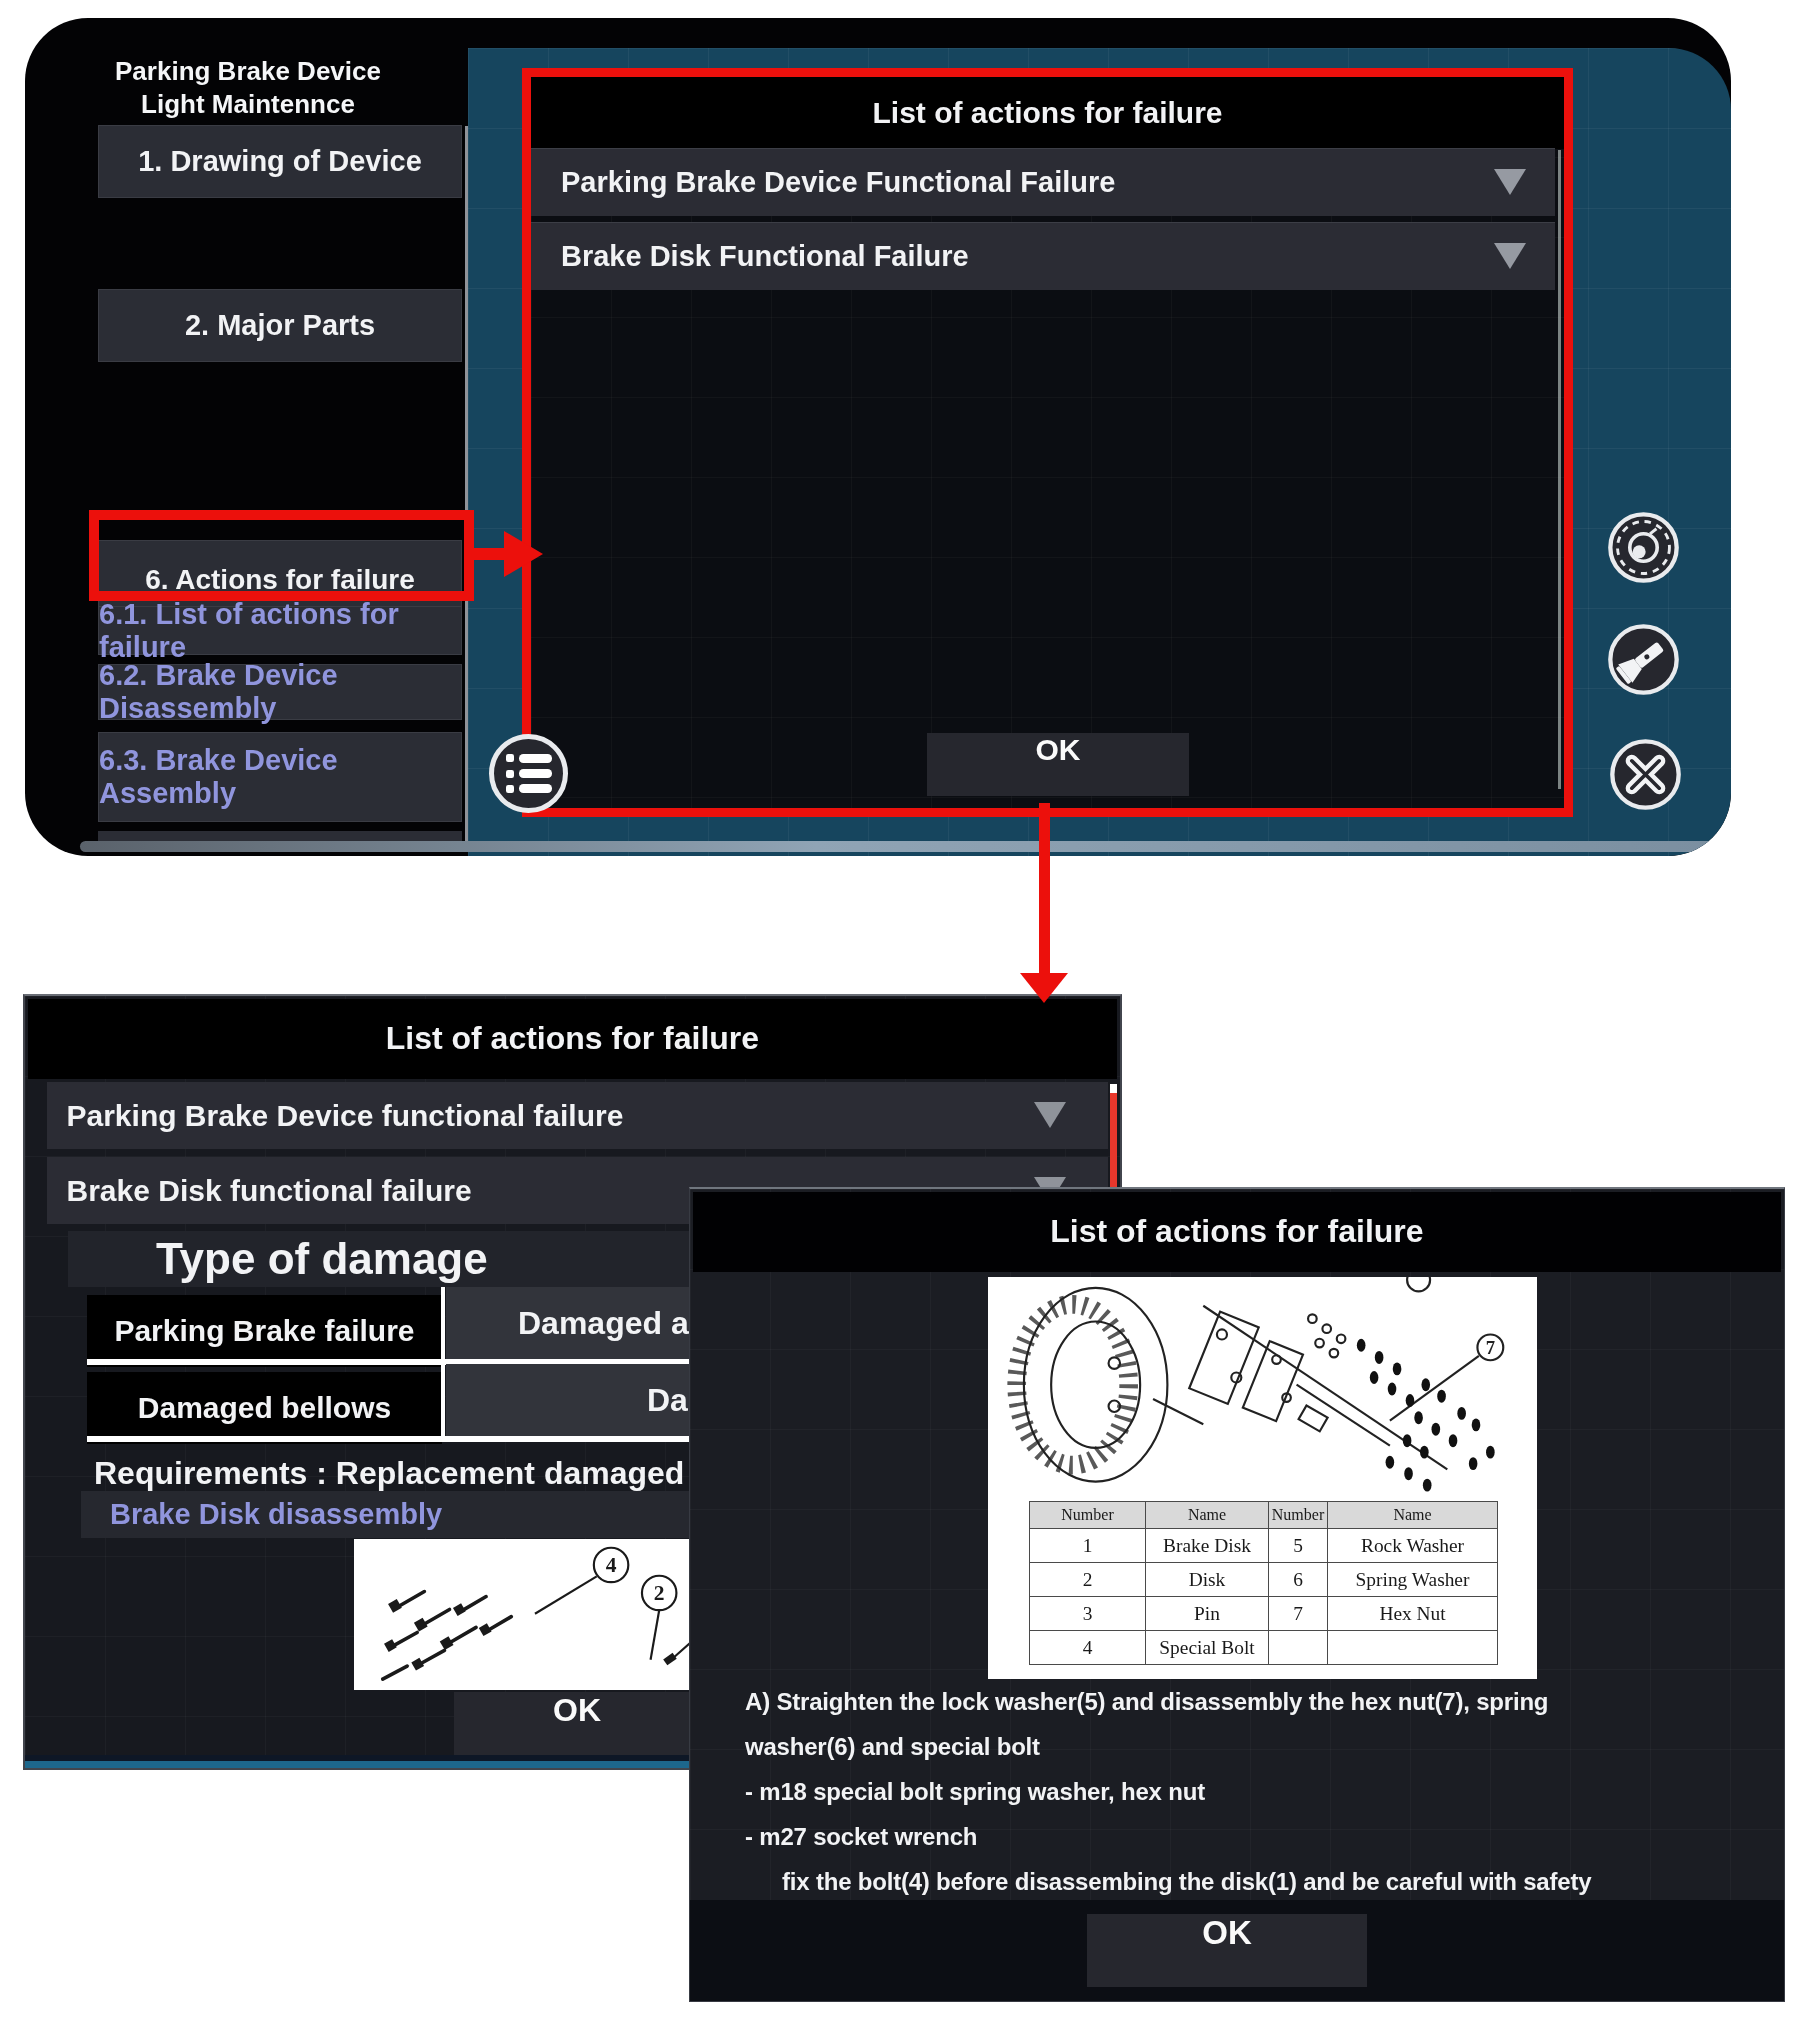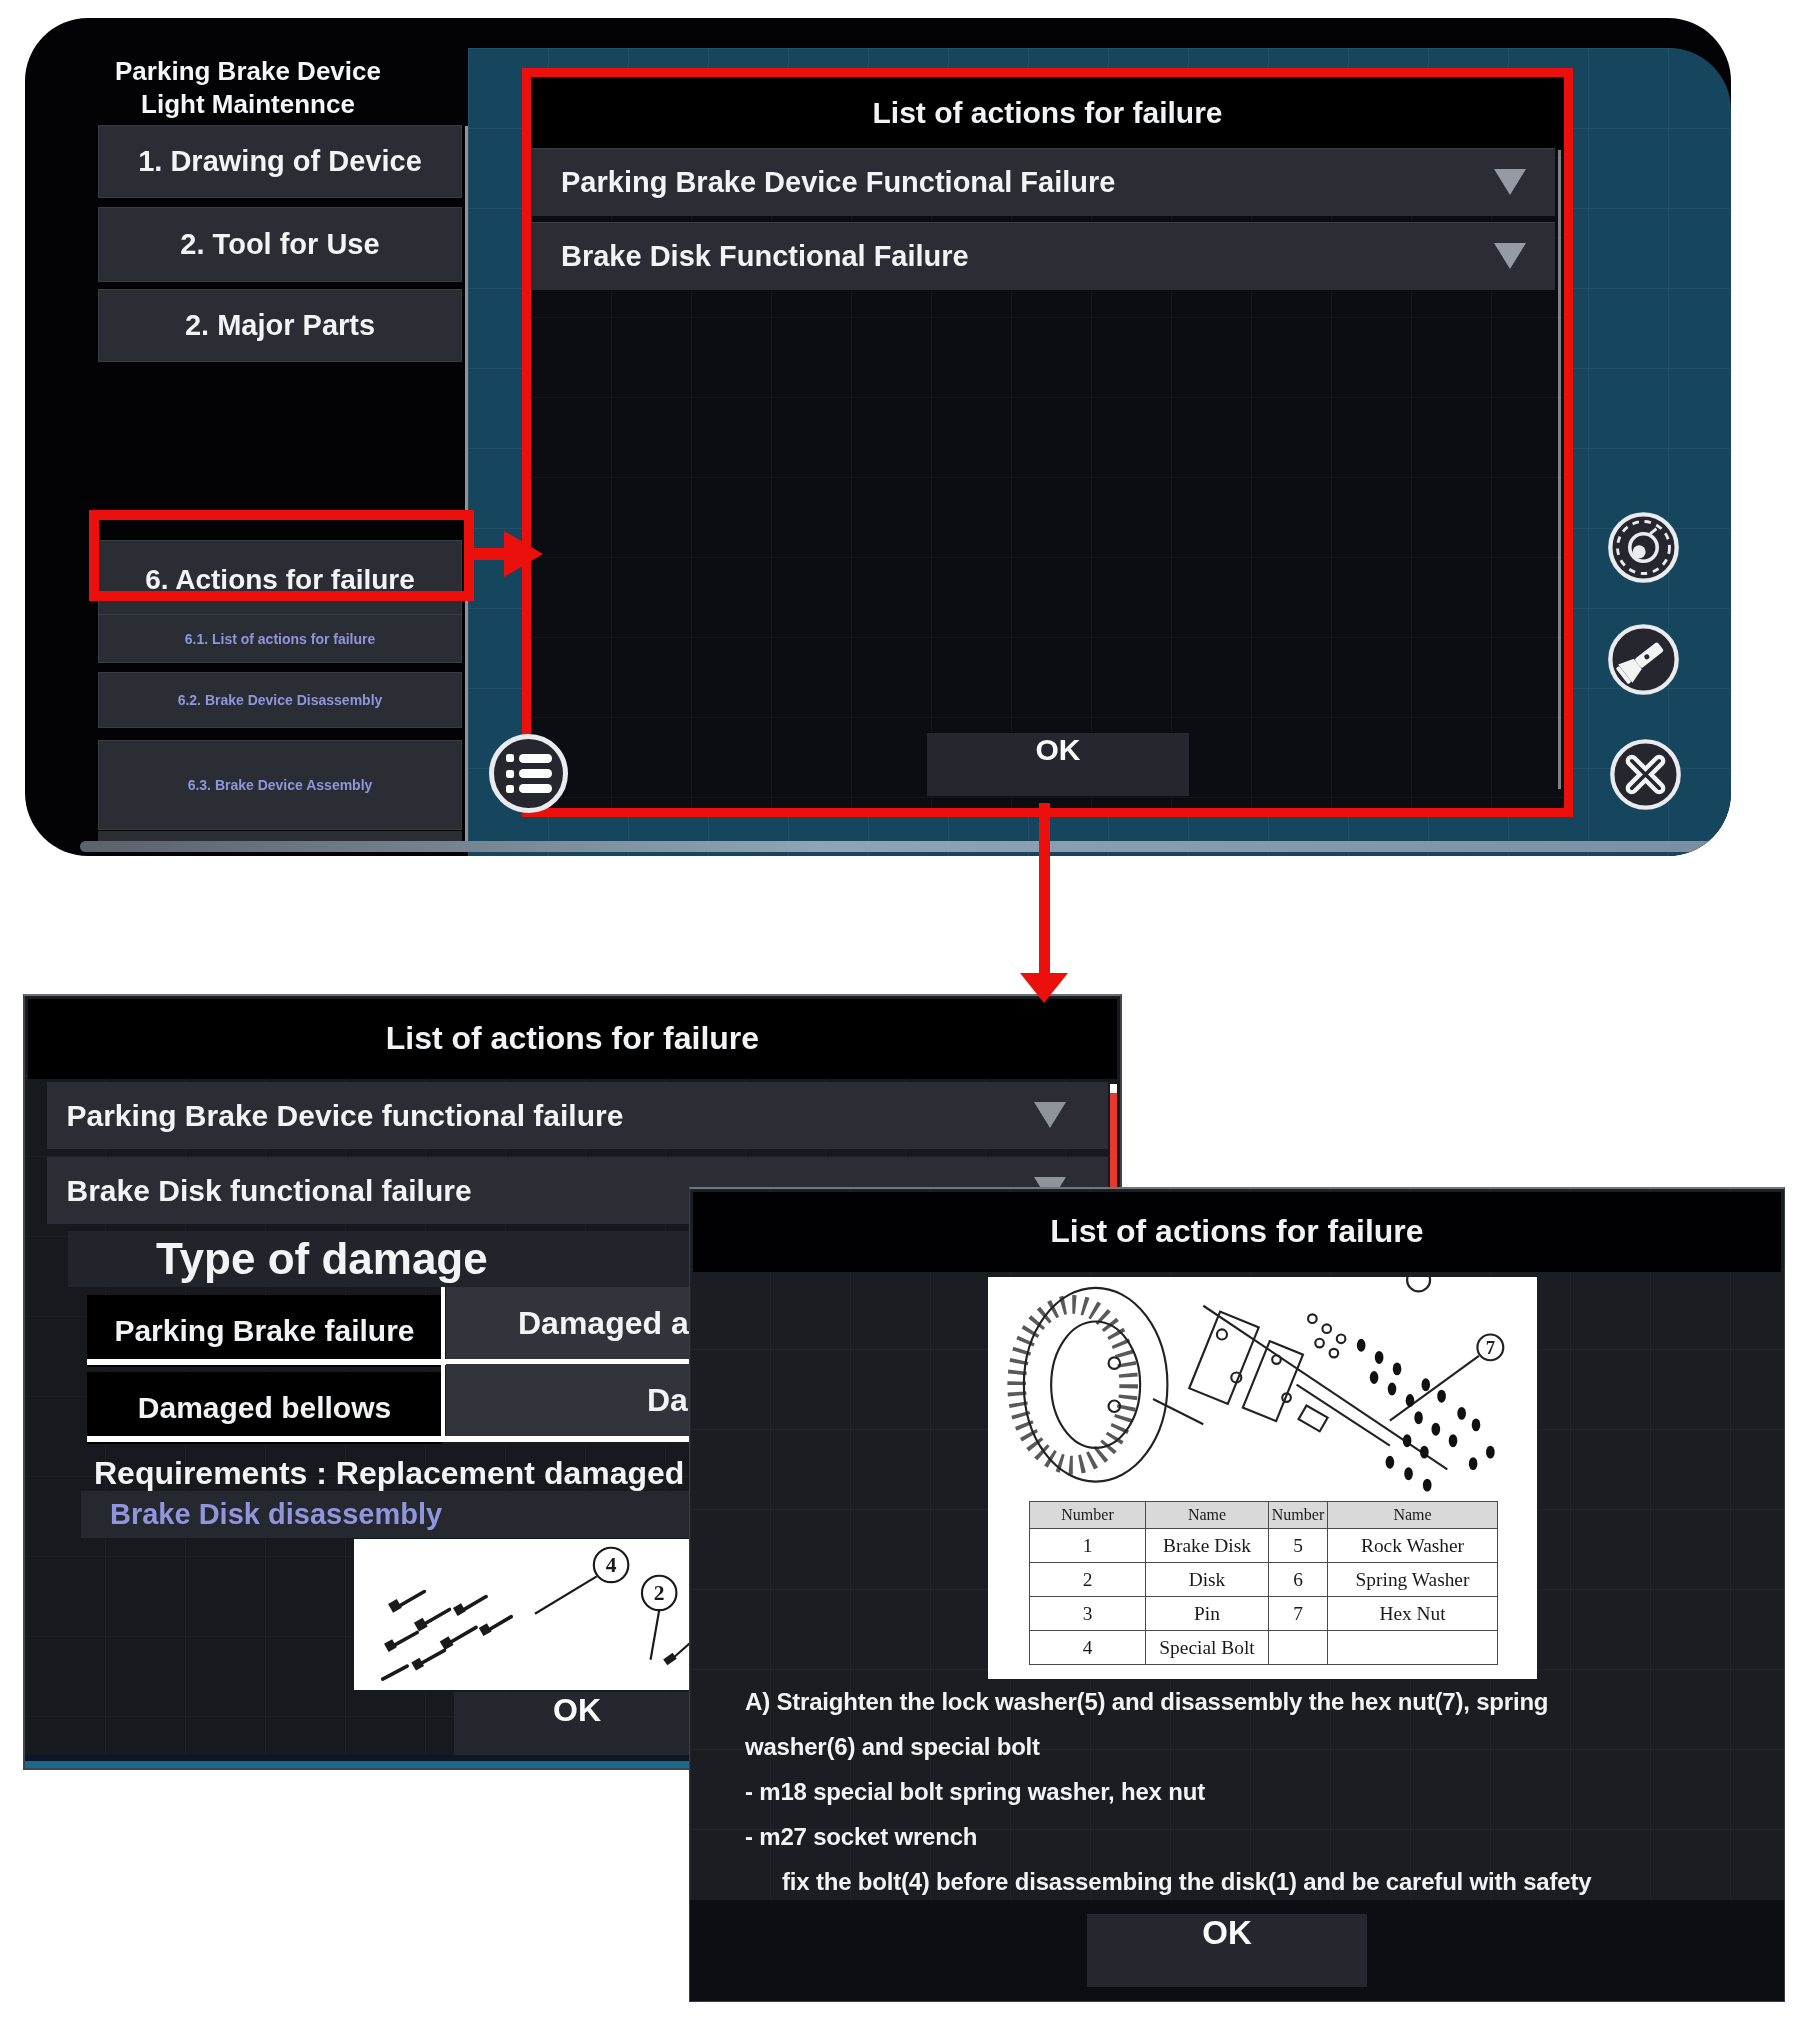--- a/index.html
+++ b/index.html
@@ -16,21 +16,21 @@
              background-size:80px 80px;}
 
   
   .top-window{position:absolute;left:25px;top:18px;width:1706px;height:838px;
               background:#030305;border-radius:63px;overflow:hidden;z-index:1;}
   .sb-title{position:absolute;left:29px;top:37px;width:388px;text-align:center;
             font-size:26px;line-height:33px;color:#f5f6f8;}
   .sb-btn{position:absolute;left:73px;width:364px;background:#2b2d35;
           display:flex;align-items:center;justify-content:center;
           font-size:29px;color:#f2f3f5;border:0.7px solid #3a3c44;}
-  .sb-sub{font-size:14px;color:#9095dd;margin-top:8px;}
+  .sb-sub{font-size:29px;color:#9095dd;}
   .sb-scrollline{position:absolute;left:440px;top:108px;width:2.9px;height:725px;
                  background:#cdd2d8;opacity:.7;}
   .sb-sliver{position:absolute;left:73px;top:813px;width:364px;height:10.8px;background:#2b2d35;}
 
   .main-area{position:absolute;left:443px;top:30px;width:1263px;height:808px;
              background-color:#16455e;border-radius:0 62px 62px 0;}
 
   .dialog{position:absolute;left:497px;top:50px;width:1051px;height:749px;
           border:9.3px solid #ec100c;background-color:#0b0d12;z-index:2;}
   .dlg-title{position:absolute;left:0;top:0;width:100%;height:72px;background:#000;
@@ -127,23 +127,20 @@
 
   <div class="top-window">
 
     <div class="sb-title">
       <div>Parking Brake Device</div>
       <div>Light Maintennce</div>
     </div>
 
     <div class="sb-btn" style="top:107px;height:73px;">
       <span>1. Drawing of Device</span>
-    </div>
-    <div class="sb-btn" style="top:189px;height:75px;">
-      <span>2. Tool for Use</span>
     </div>
     <div class="sb-btn" style="top:271px;height:73px;">
       <span>2. Major Parts</span>
     </div>
     <div class="sb-btn" style="top:522px;height:80px;font-size:28px;">
       <span>6. Actions for failure</span>
     </div>
     <div class="sb-btn sb-sub" style="top:588px;height:49px;">
       <span>6.1. List of actions for failure</span>
     </div>

